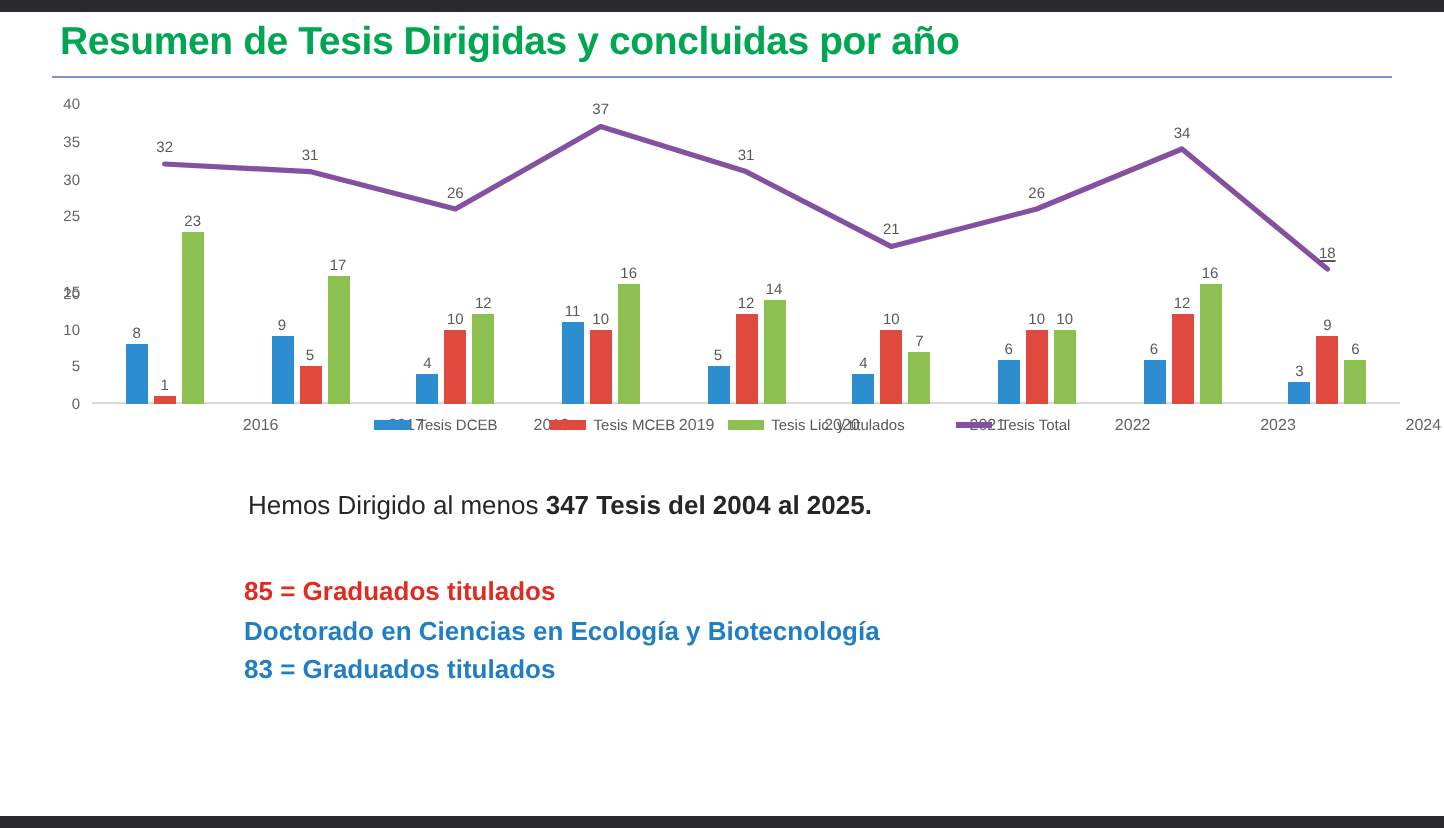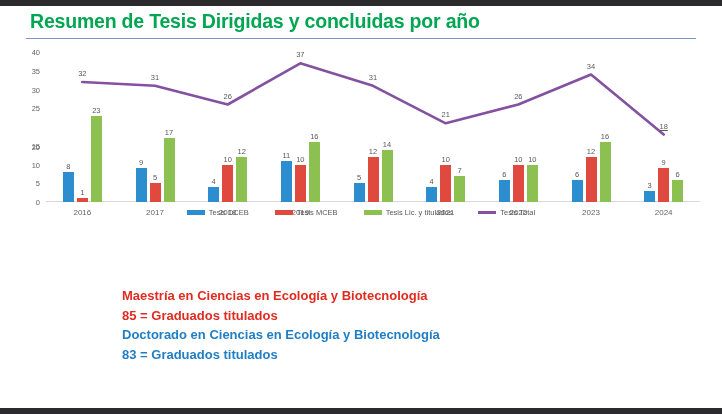--- a/index.html
+++ b/index.html
@@ -111,20 +111,21 @@
     font-size: 7.5px;
     color: #595959;
     white-space: nowrap;
   }
   .x-label {
     position: absolute;
     transform: translateX(-50%);
     font-size: 8px;
     color: #646464;
     white-space: nowrap;
+    margin-left: 48px;
   }
   .line-svg {
     position: absolute;
     left: 0; top: 0;
     width: 100%; height: 100%;
     overflow: visible;
     pointer-events: none;
   }
 
   
@@ -293,21 +294,23 @@
       <div class="legend-item">
         <span class="legend-swatch" style="background: rgb(140, 193, 82);"></span>
         <span>Tesis Lic. y titulados</span>
       </div>
       <div class="legend-item">
         <span class="legend-swatch line" style="background: rgb(132, 80, 160);"></span>
         <span>Tesis Total</span>
       </div>
     </div>
 
+  <div class="summary-line">
+    <span>Hemos Dirigido al menos </span><b>347 Tesis del 2004 al 2025.</b>
+  </div>
 
   <div class="detail-block">
-      <div class="detail-line" style="color: rgb(224, 43, 32);">Maestría en Ciencias en Ecología y Biotecnología</div>
       <div class="detail-line" style="color: rgb(224, 43, 32);">85 = Graduados titulados</div>
       <div class="detail-line" style="color: rgb(31, 126, 196);">Doctorado en Ciencias en Ecología y Biotecnología</div>
       <div class="detail-line" style="color: rgb(31, 126, 196);">83 = Graduados titulados</div>
     </div>
 
 </div>
 
 </body></html>

